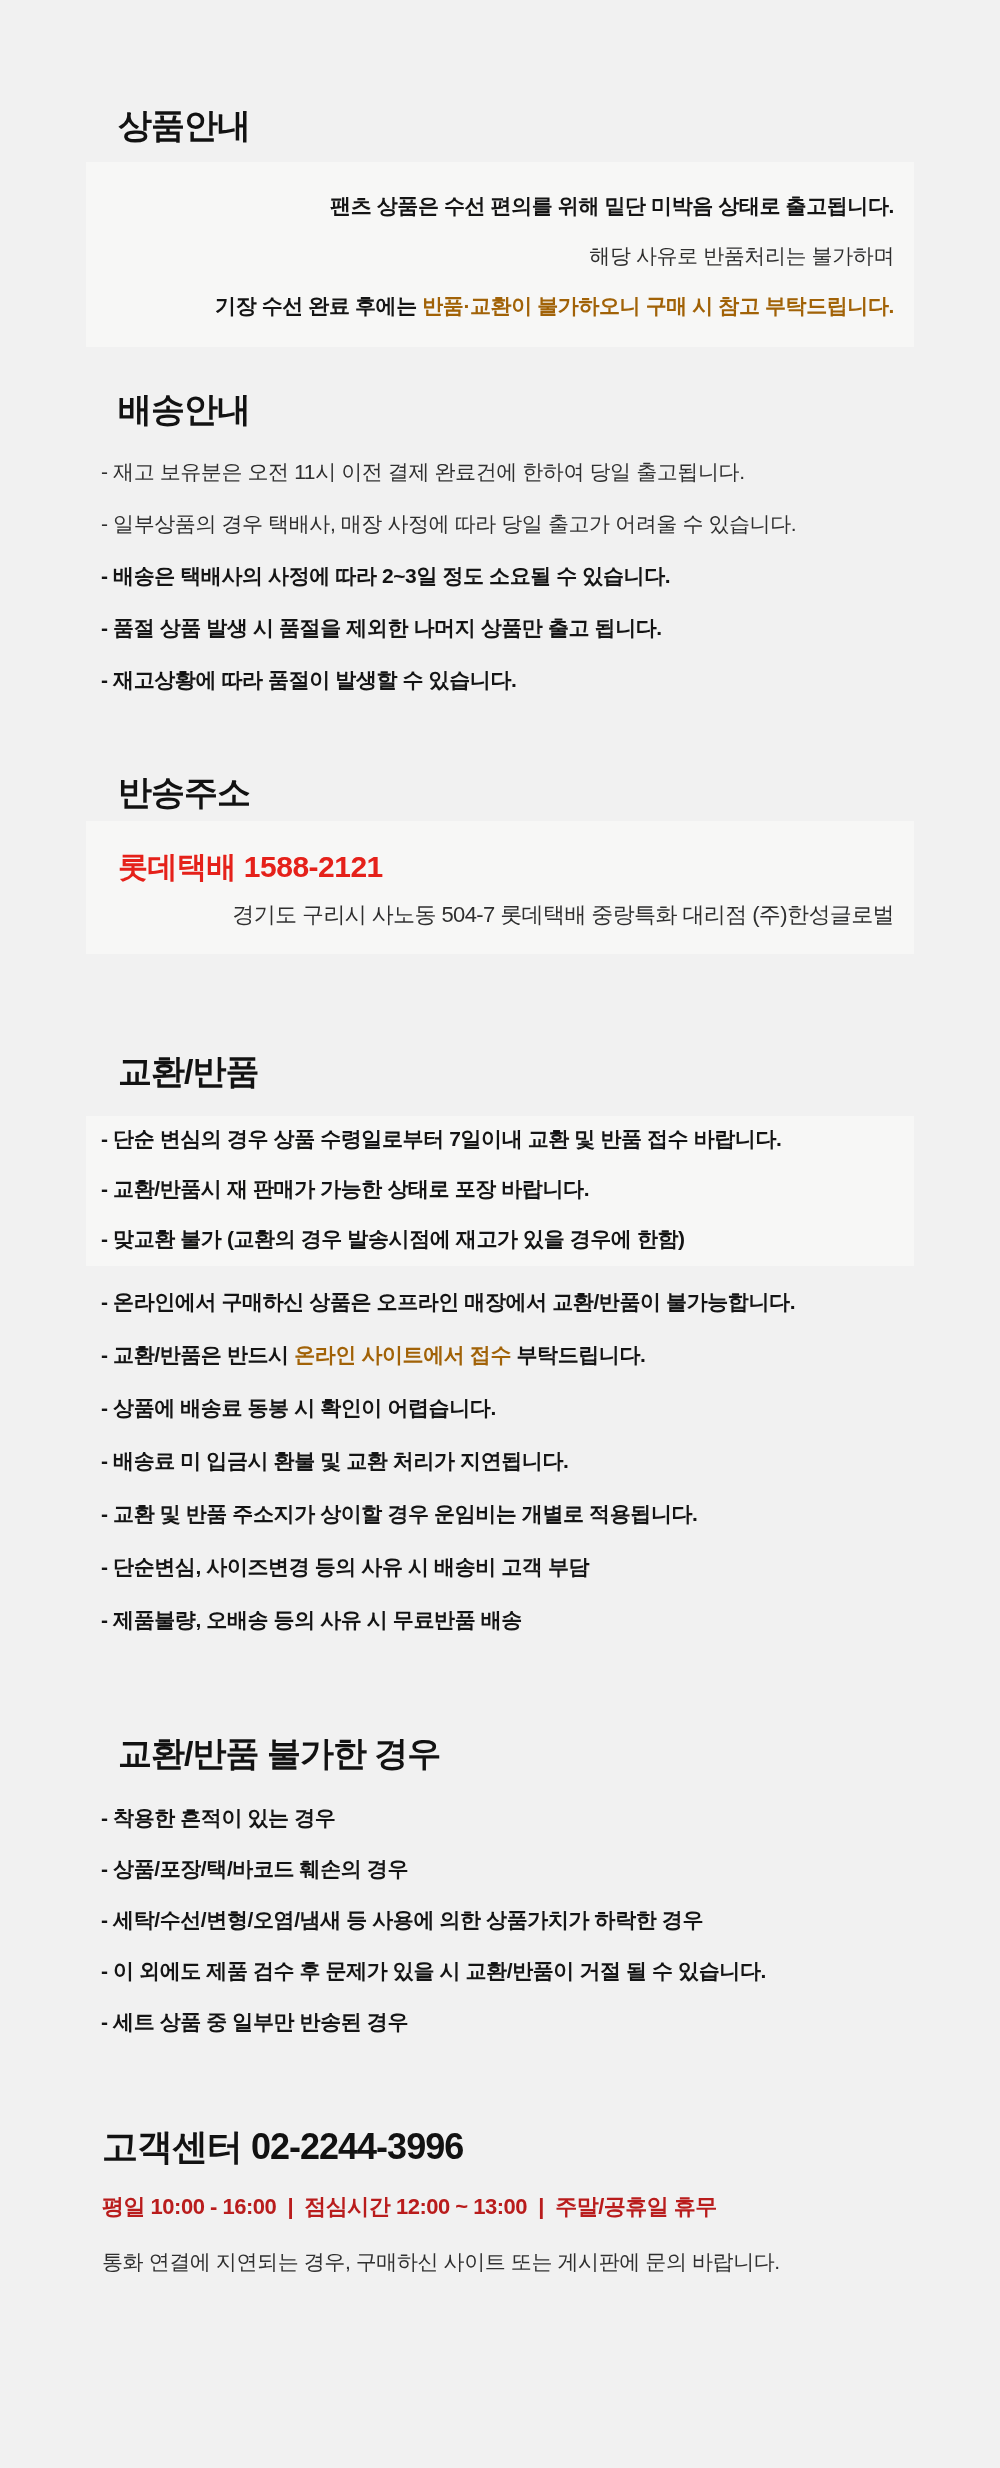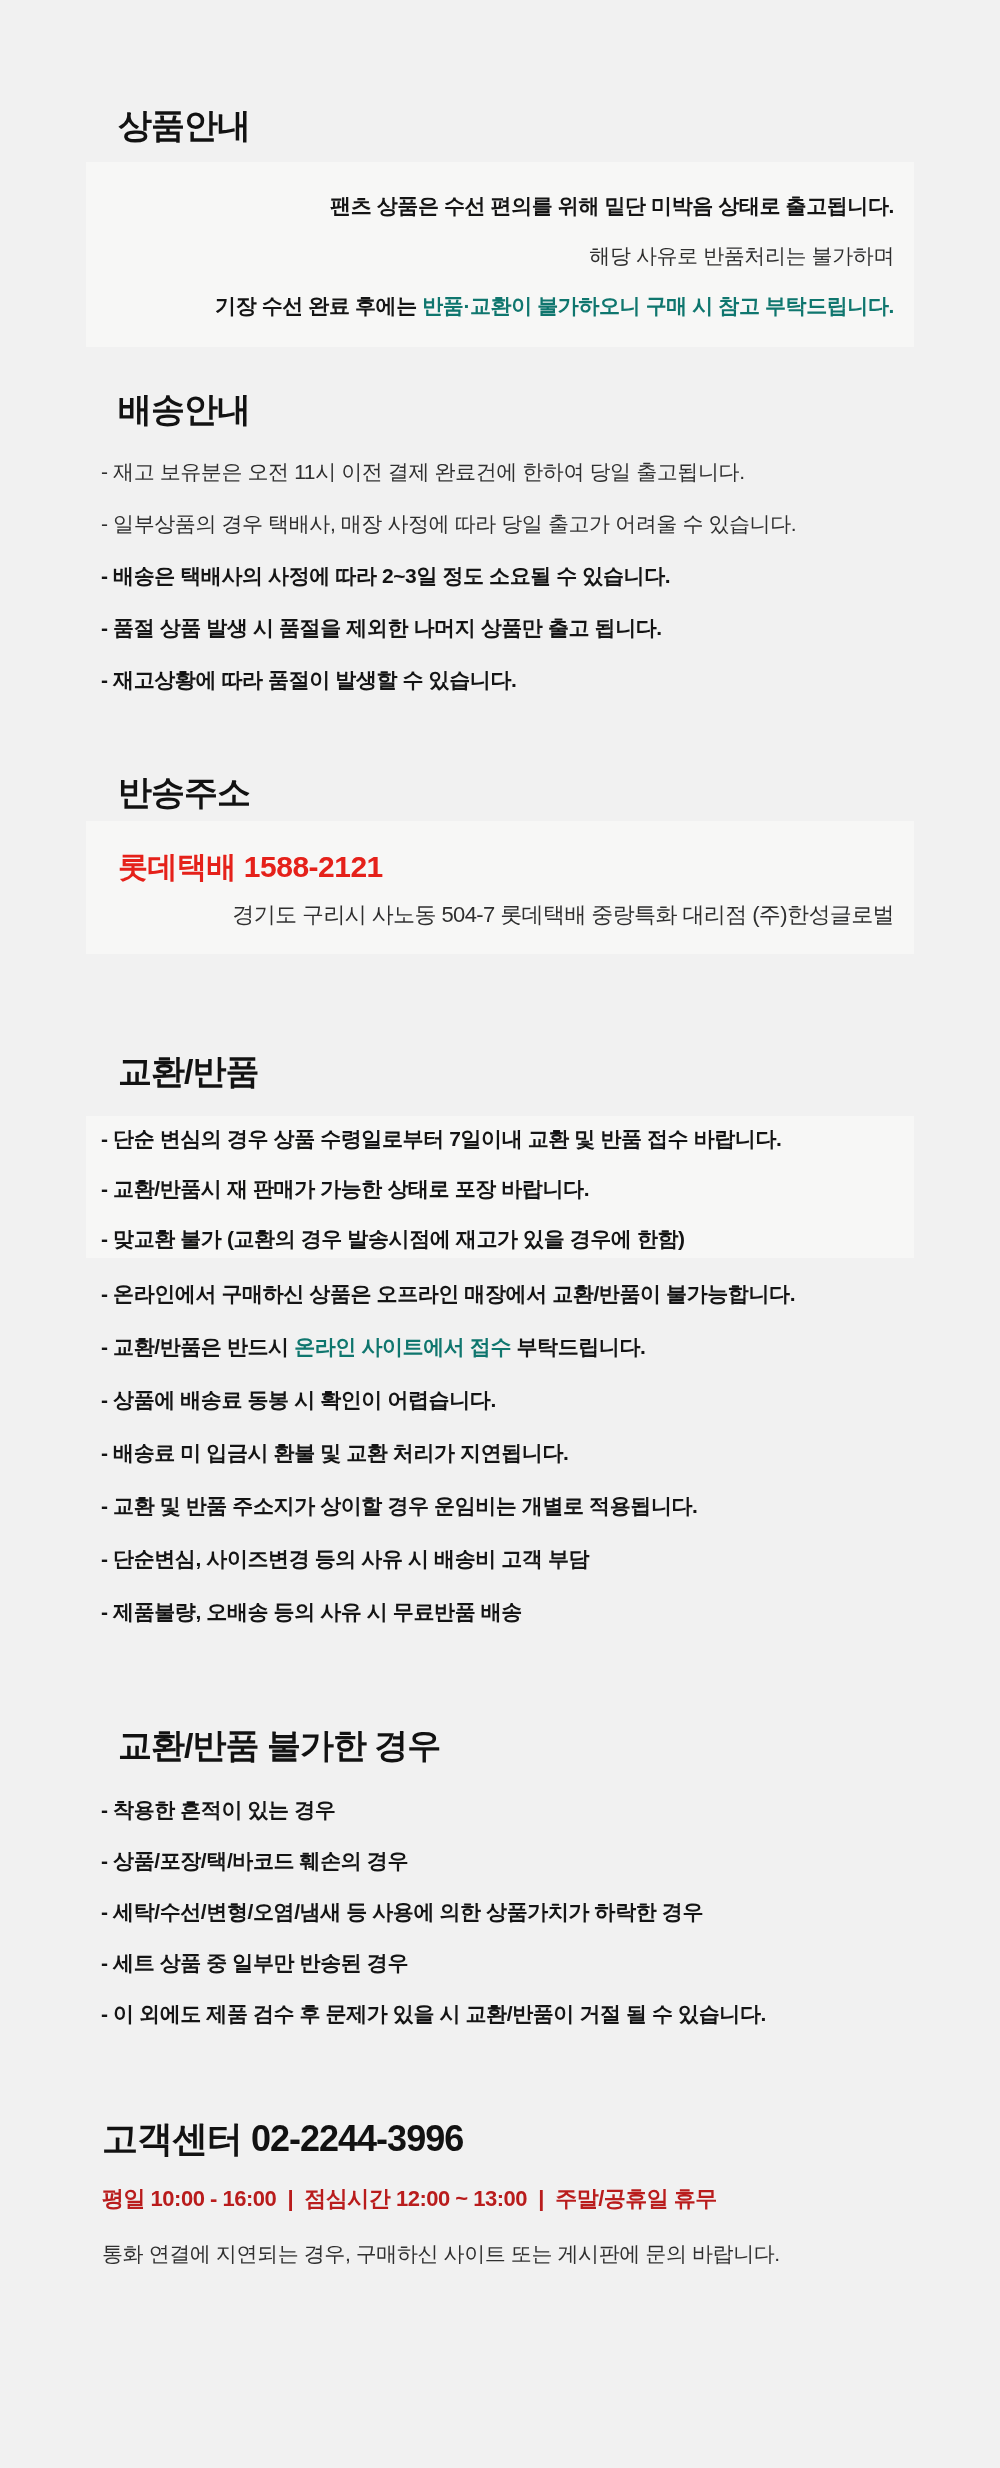--- a/index.html
+++ b/index.html
@@ -43,21 +43,21 @@
     font-size:21px;
     line-height:22px;
     margin:0 0 30px 101px;
     color:#2f2f2f;
     letter-spacing:-0.4px;
     white-space:nowrap;
   }
   .li.b{font-weight:700;color:#141414;}
   .box .li{margin-left:0;}
   .dash{white-space:pre;}
-  .red{color:#0f766e;}
+  .red{color:#a16207;}
 
   #sec-product .sec-title{margin-top:106px;}
   #box1{margin-top:17px;padding:33px 20px 30px 32px;}
 
   #sec-shipping .sec-title{margin-top:43px;}
   #shipping-list{margin-top:32px;}
   #shipping-list .li{margin-bottom:30px;}
 
   #sec-return .sec-title{margin-top:82px;}
   #box2{margin-top:9px;padding:28px 20px 27px 32px;}
@@ -66,21 +66,21 @@
     color:#e5211a;letter-spacing:-0.5px;white-space:nowrap;
   }
   .address{
     font-size:22px;line-height:24px;margin-top:18px;
     color:#2f2f2f;letter-spacing:-0.6px;white-space:nowrap;text-align:right;
   }
 
   #sec-exchange .sec-title{margin-top:98px;}
   #box3{margin-top:25px;padding:12px 20px 8px 15px;}
   #box3 .li{margin-bottom:28px;}
-  #box3 .li:last-child{margin-bottom:0;}
+  #box3 .li:last-child{margin-bottom:8px;}
   #exchange-list{margin-top:25px;}
   #exchange-list .li{margin-bottom:31px;}
 
   #sec-noexchange .sec-title{margin-top:103px;}
   #noexchange-list{margin-top:34px;}
   #noexchange-list .li{margin-bottom:29px;}
 
   #cc-title{
     margin:92px 0 0 102px;
     font-size:36px;line-height:44px;font-weight:800;
@@ -147,22 +147,22 @@
         <div class="li b"><span class="dash">- </span><span>제품불량, 오배송 등의 사유 시 무료반품 배송</span></div>
       </div>
   </section>
 
   <section id="sec-noexchange">
     <h2 class="sec-title">교환/반품 불가한 경우</h2>
     <div id="noexchange-list">
         <div class="li b"><span class="dash">- </span><span>착용한 흔적이 있는 경우</span></div>
         <div class="li b"><span class="dash">- </span><span>상품/포장/택/바코드 훼손의 경우</span></div>
         <div class="li b"><span class="dash">- </span><span>세탁/수선/변형/오염/냄새 등 사용에 의한 상품가치가 하락한 경우</span></div>
+        <div class="li b"><span class="dash">- </span><span>이 외에도 제품 검수 후 문제가 있을 시 교환/반품이 거절 될 수 있습니다.</span></div>
         <div class="li b"><span class="dash">- </span><span>세트 상품 중 일부만 반송된 경우</span></div>
-        <div class="li b"><span class="dash">- </span><span>이 외에도 제품 검수 후 문제가 있을 시 교환/반품이 거절 될 수 있습니다.</span></div>
       </div>
   </section>
 
   <section id="sec-cc">
     <div id="cc-title">고객센터 02-2244-3996</div>
     <div id="cc-hours">평일 10:00 - 16:00  |  점심시간 12:00 ~ 13:00  |  주말/공휴일 휴무</div>
     <div id="cc-note">통화 연결에 지연되는 경우, 구매하신 사이트 또는 게시판에 문의 바랍니다.</div>
   </section>
 
 </div>

